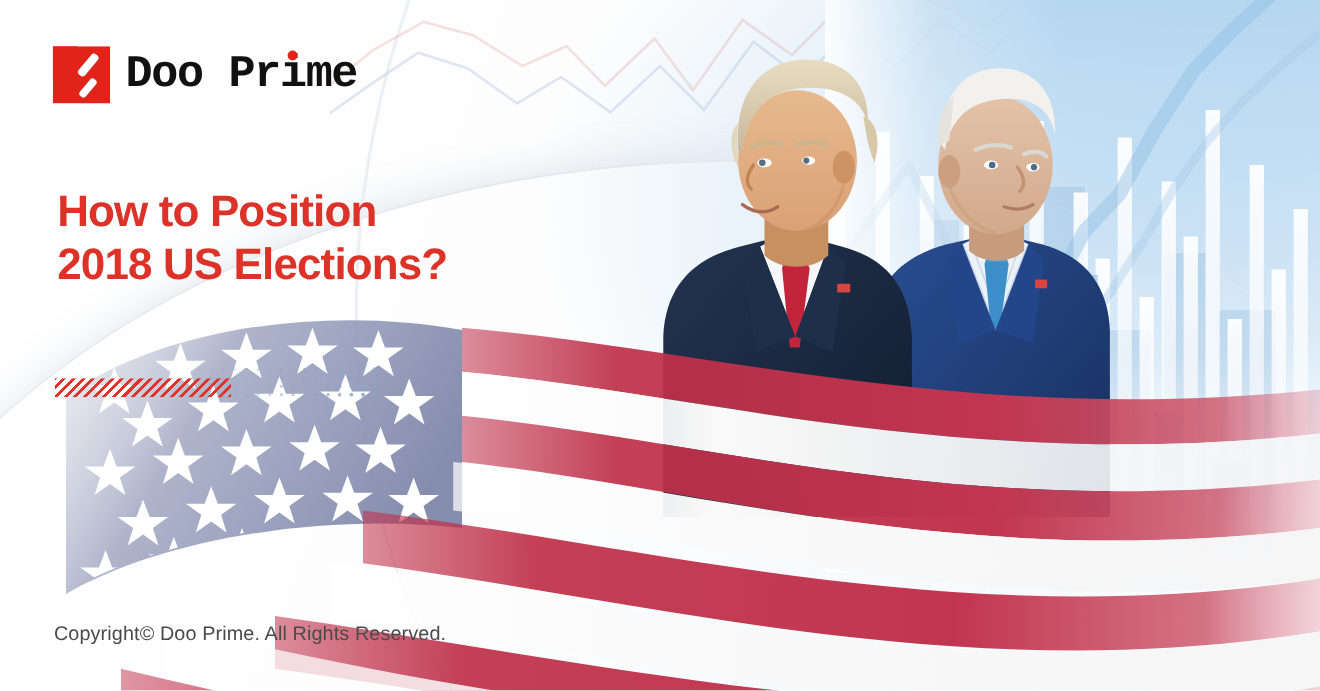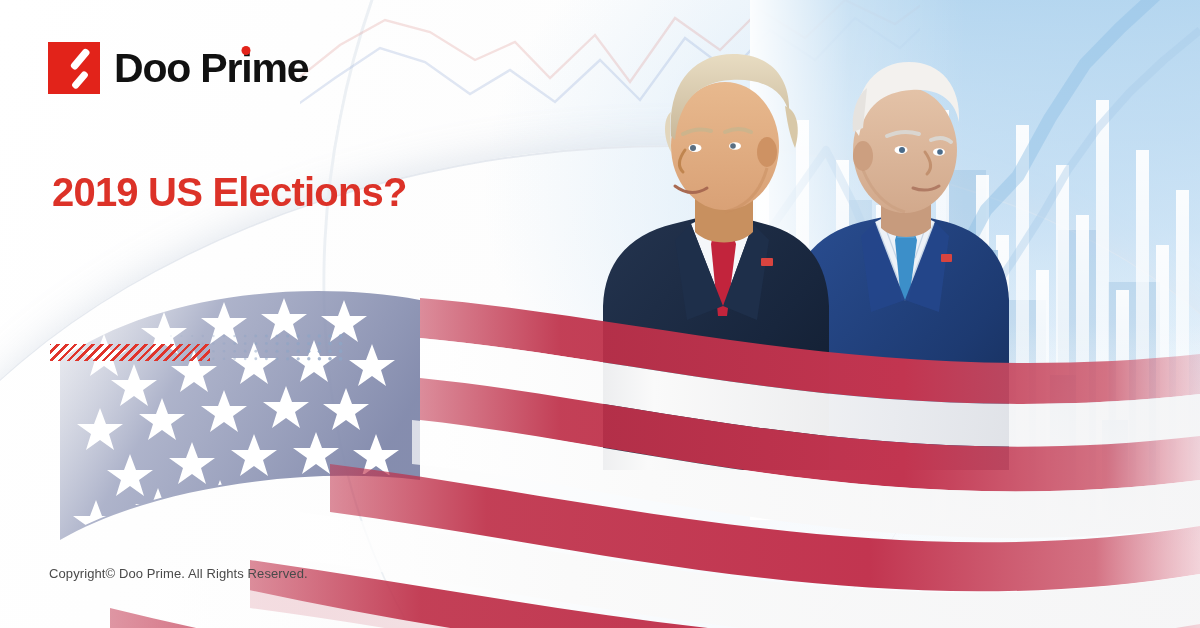--- a/index.html
+++ b/index.html
@@ -73,21 +73,21 @@
 
   
   .logo {
     position:absolute; left:48px; top:42px;
     display:flex; align-items:center; gap:14px;
   }
   .logo-mark { width:52px; height:52px; position:relative; }
   .logo-word {
     font-size:41px; font-weight:700; letter-spacing:-1.2px;
     color:#111111; line-height:1; white-space:nowrap;
-    font-family:Liberation Sans, sans-serif;
+    font-family:Liberation Mono, monospace;
   }
   .logo-word .dot-i { color:#111111; position:relative; }
 
   
   .headline {
     position:absolute; left:52px; top:168px;
     width:470px;
     font-size:40px;
     font-weight:700;
     line-height:1.22;
@@ -106,21 +106,21 @@
       rgba(255,255,255,0) 2.6px, rgba(255,255,255,0) 6.2px);
   }
   .deco-dots {
     position:absolute; left:118px; top:0;
     width:182px; height:30px;
   }
 
   
   .copyright {
     position:absolute; left:49px; top:566px;
-    font-size:13px; color:#4a4a4a; letter-spacing:.1px;
+    font-size:18px; color:#4a4a4a; letter-spacing:.1px;
     font-family:"Liberation Sans", sans-serif;
   }
 </style>
 </head>
 <body>
 
 <div id="banner">
 
   <div class="bg-base"></div>
   <div class="swoosh-a"></div>
@@ -406,21 +406,22 @@
         <rect x="28.5" y="5" width="7.5" height="24" rx="3.2" fill="#FFFFFF" transform="rotate(40 32 17)"></rect>
         <rect x="28.5" y="28" width="7" height="20" rx="3" fill="#FFFFFF" transform="rotate(40 32 38)"></rect>
       </svg>
     </div>
     <div class="logo-word">
       <span>Doo</span><span>&nbsp;</span><span>Pr</span><span class="dot-i" style="position: relative; display: inline-block;">i<span style="position: absolute; left: 50%; top: -2px; transform: translateX(-50%); width: 9px; height: 9px; border-radius: 50%; background: rgb(226, 35, 26);"></span></span><span>me</span>
     </div>
   </div>
 
   <div class="headline">
-    <span class="l">2019 US Elections?</span>
+    <span class="l">How to Position</span>
+    <span class="l">2018 US Elections?</span>
   </div>
 
   <div class="deco">
     <div class="deco-hatch"></div>
     <svg class="deco-dots" viewBox="0 0 182 30">
       <g fill="#8FA4C4" id="dotgrid">
           <circle cx="3.0" cy="3.0" r="1.00" opacity="0.12"></circle>
           <circle cx="13.6" cy="3.0" r="1.05" opacity="0.17"></circle>
           <circle cx="24.2" cy="3.0" r="1.11" opacity="0.22"></circle>
           <circle cx="34.8" cy="3.0" r="1.16" opacity="0.27"></circle>

